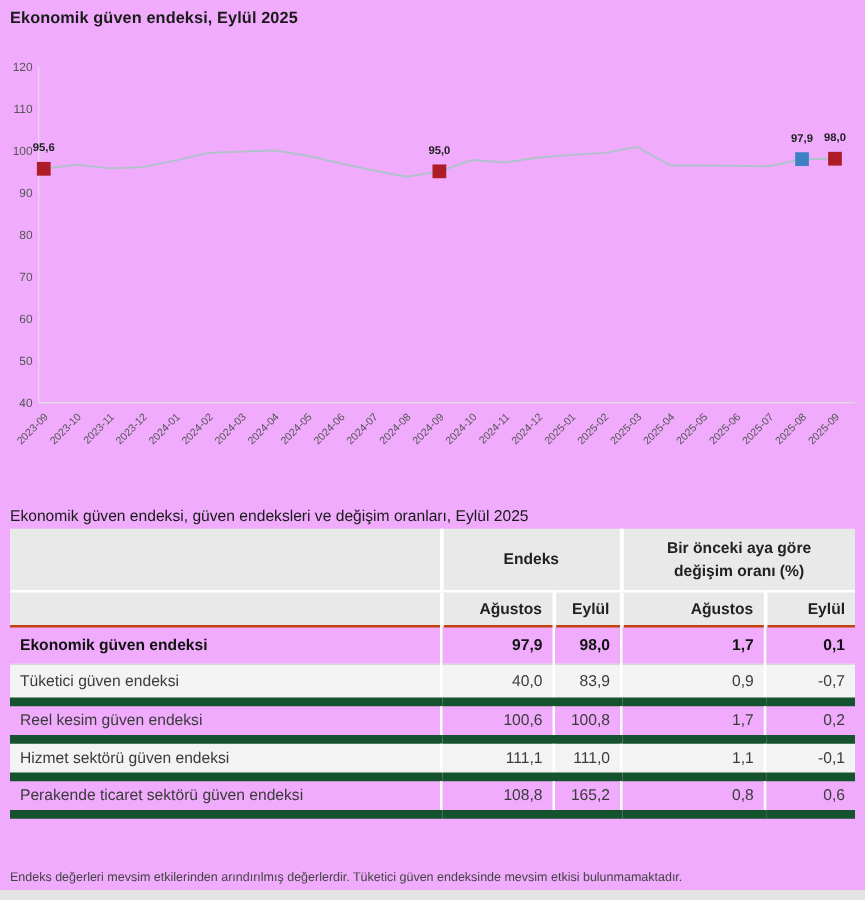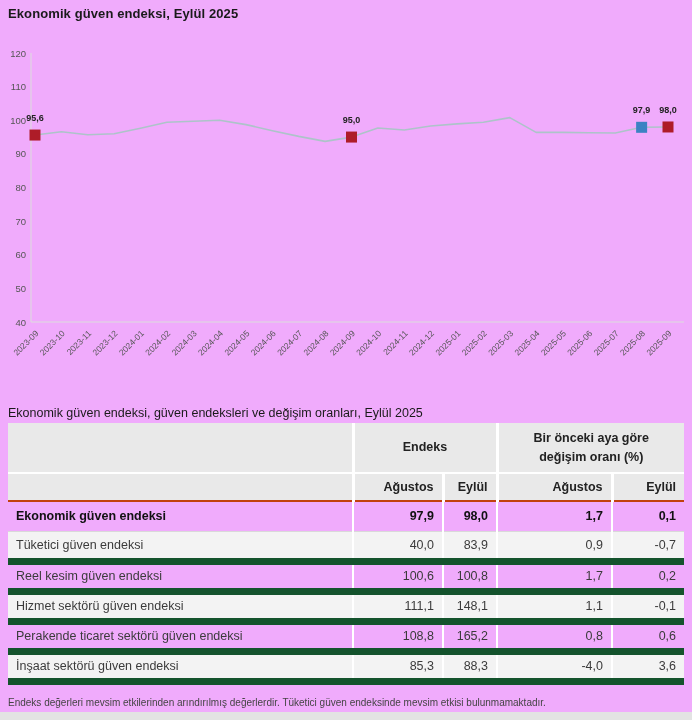--- a/index.html
+++ b/index.html
@@ -146,36 +146,29 @@
         <tr>
           <td class="lbl">Reel kesim güven endeksi</td>
           <td class="val">100,6</td>
           <td class="val">100,8</td>
           <td class="val">1,7</td>
           <td class="val">0,2</td>
         </tr>
         <tr class="alt">
           <td class="lbl">Hizmet sektörü güven endeksi</td>
           <td class="val">111,1</td>
-          <td class="val">148,1</td>
+          <td class="val">111,0</td>
           <td class="val">1,1</td>
           <td class="val">-0,1</td>
         </tr>
         <tr>
           <td class="lbl">Perakende ticaret sektörü güven endeksi</td>
           <td class="val">108,8</td>
           <td class="val">165,2</td>
           <td class="val">0,8</td>
           <td class="val">0,6</td>
         </tr>
-        <tr class="alt">
-          <td class="lbl">İnşaat sektörü güven endeksi</td>
-          <td class="val">85,3</td>
-          <td class="val">88,3</td>
-          <td class="val">-4,0</td>
-          <td class="val">3,6</td>
-        </tr>
       </tbody>
   </table>
 
   <div class="footnote">Endeks değerleri mevsim etkilerinden arındırılmış değerlerdir. Tüketici güven endeksinde mevsim etkisi bulunmamaktadır.</div>
   <div class="bottom-band"></div>
 </div>
 
 </body></html>

